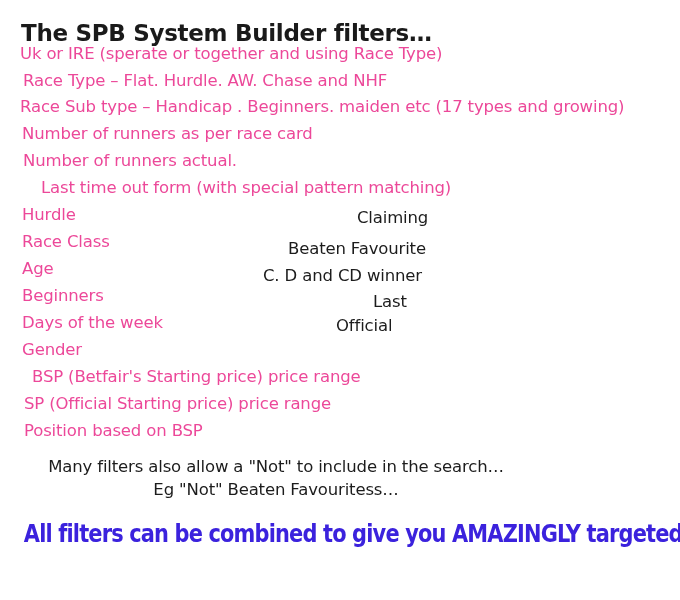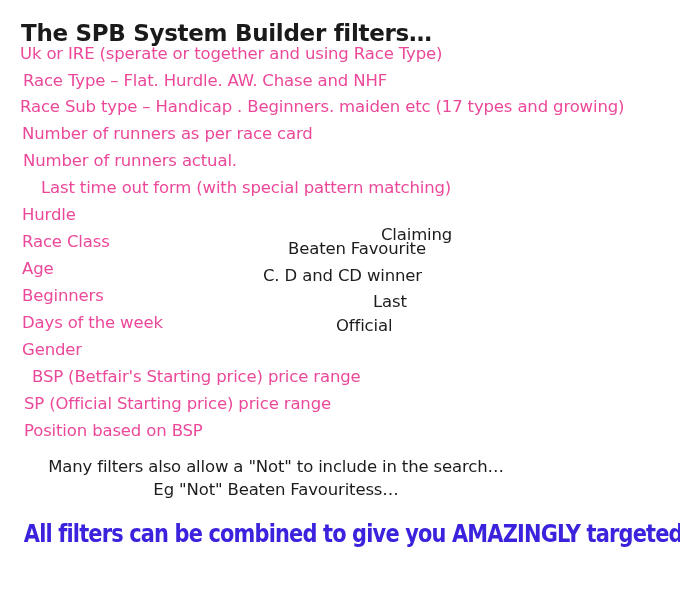--- a/index.html
+++ b/index.html
@@ -111,21 +111,21 @@
     <div class="filter-item" style="left: 22px; top: 215px; text-align: center;">Age</div>
     <div class="filter-item" style="left: 22px; top: 242px;">Beginners</div>
     <div class="filter-item" style="left: 22px; top: 269px;">Days of the week</div>
     <div class="filter-item" style="left: 22px; top: 296px;">Gender</div>
     <div class="filter-item" style="left: 32px; top: 323px;">BSP (Betfair's Starting price) price range</div>
     <div class="filter-item" style="left: 24px; top: 350px;">SP (Official Starting price) price range</div>
     <div class="filter-item" style="left: 24px; top: 377px;">Position based on BSP</div>
   </div>
 
   <div class="extra-filter-list">
-    <div class="extra-item" style="left: 357px; top: 227px; margin-left: 24px;">Claiming</div>
+    <div class="extra-item" style="left: 357px; top: 210px;">Claiming</div>
     <div class="extra-item" style="left: 288px; top: 241px;">Beaten Favourite</div>
     <div class="extra-item" style="left: 263px; top: 268px;">C. D and CD winner</div>
     <div class="extra-item" style="left: 373px; top: 294px;">Last</div>
     <div class="extra-item" style="left: 336px; top: 318px;">Official</div>
   </div>
 
   <div class="notes-block">
     <div class="note-line" style="top: 459px;">Many filters also allow a "Not" to include in the search…</div>
     <div class="note-line" style="top: 482px;">Eg "Not" Beaten Favouritess…</div>
   </div>

